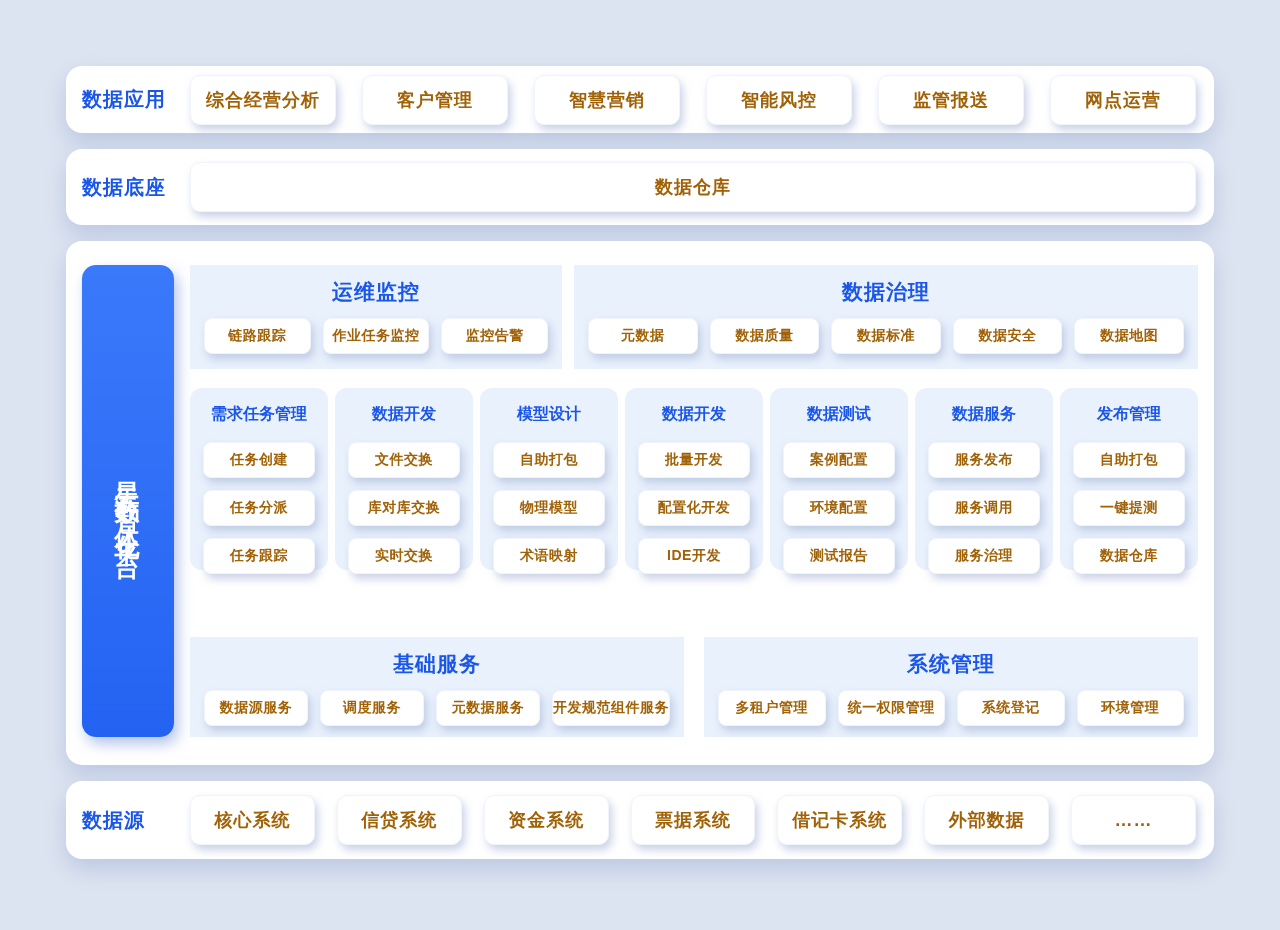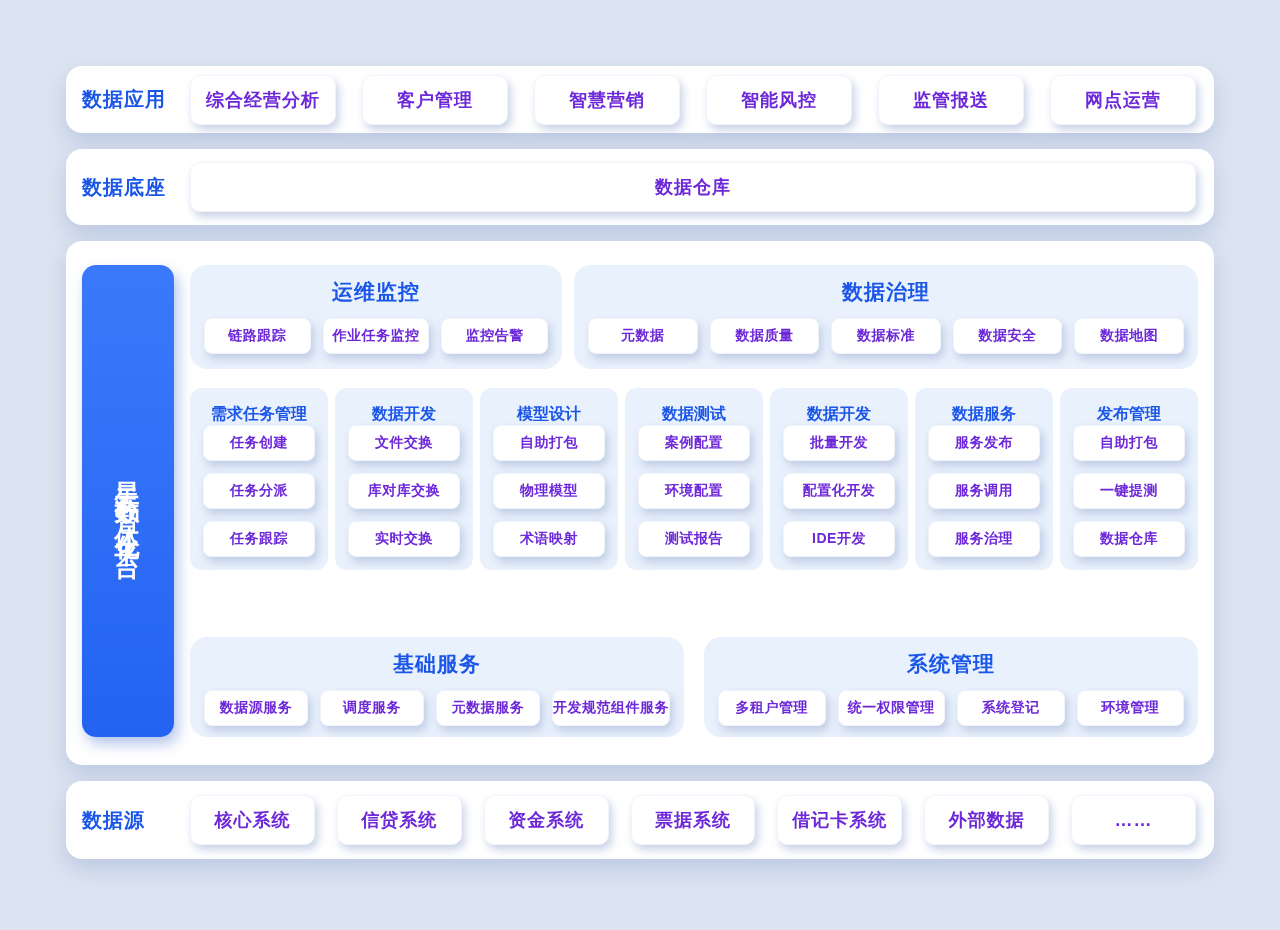--- a/index.html
+++ b/index.html
@@ -29,21 +29,21 @@
     width:108px; flex:none;
     font-size:20px; font-weight:bold; color:#1a56e8; letter-spacing:1px;
   }
   .row-items { flex:1; display:flex; }
   .row-items.gap-lg { gap:26px; }
   .row-items.gap-md { gap:22px; }
 
   .pill {
     background:#ffffff;
     display:flex; align-items:center; justify-content:center;
-    color:#6d28d9; font-weight:600;
+    color:#a16207; font-weight:600;
     border:1px solid #f1f4fb;
     box-shadow:3px 5px 9px rgba(165,180,214,0.6);
     white-space:nowrap;
   }
   .pill.lg { flex:1; height:50px; border-radius:10px; font-size:18px; letter-spacing:1px; }
   .pill.sm { height:36px; border-radius:8px; font-size:14px; flex:1; letter-spacing:0.5px; }
 
   
   .main-card { display:flex; padding:24px 16px 28px; gap:16px; }
   .platform-bar {
@@ -52,41 +52,41 @@
     box-shadow:4px 7px 14px rgba(116,148,219,0.55);
     display:flex; align-items:center; justify-content:center;
   }
   .platform-name {
     writing-mode:vertical-lr; text-orientation:upright;
     color:#ffffff; font-size:25px; font-weight:bold; letter-spacing:9px;
   }
   .platform-content { flex:1; display:flex; flex-direction:column; gap:19px; min-width:0; }
 
   .panel {
-    background:#e9f1fc; border-radius:17px;
+    background:#e9f1fc; border-radius:0;
     padding:13px 14px 0;
   }
   .panel-title {
     text-align:center; color:#1a56e8; font-weight:bold;
     font-size:21px; letter-spacing:1px; margin-bottom:12px;
   }
   .panel-items { display:flex; gap:12px; }
 
   .top-row { display:flex; gap:12px; height:104px; flex:none; }
   .monitor-panel { width:372px; flex:none; }
   .governance-panel { flex:1; }
 
   .cols-row { flex:1; display:flex; gap:7px; min-height:0; }
   .col {
     flex:1; background:#e9f1fc; border-radius:12px;
     padding:16px 13px 16px; display:flex; flex-direction:column; min-width:0;
   }
   .col-title {
     text-align:center; color:#1a56e8; font-weight:bold;
-    font-size:16px; white-space:nowrap;
+    font-size:16px; margin-bottom:17px; white-space:nowrap;
   }
   .col-items { display:flex; flex-direction:column; gap:12px; }
   .col-items .pill.sm { flex:none; }
 
   .bottom-row { display:flex; gap:20px; height:100px; flex:none;margin-top:48px; }
   .bottom-row .panel { flex:1; }
 </style>
 </head>
 <body>
 
@@ -162,34 +162,34 @@
         <div class="col">
           <div class="col-title">模型设计</div>
           <div class="col-items">
             <div class="pill sm">自助打包</div>
             <div class="pill sm">物理模型</div>
             <div class="pill sm">术语映射</div>
           </div>
         </div>
 
         <div class="col">
+          <div class="col-title">数据开发</div>
+          <div class="col-items">
+            <div class="pill sm">批量开发</div>
+            <div class="pill sm">配置化开发</div>
+            <div class="pill sm">IDE开发</div>
+          </div>
+        </div>
+
+        <div class="col">
           <div class="col-title">数据测试</div>
           <div class="col-items">
             <div class="pill sm">案例配置</div>
             <div class="pill sm">环境配置</div>
             <div class="pill sm">测试报告</div>
-          </div>
-        </div>
-
-        <div class="col">
-          <div class="col-title">数据开发</div>
-          <div class="col-items">
-            <div class="pill sm">批量开发</div>
-            <div class="pill sm">配置化开发</div>
-            <div class="pill sm">IDE开发</div>
           </div>
         </div>
 
         <div class="col">
           <div class="col-title">数据服务</div>
           <div class="col-items">
             <div class="pill sm">服务发布</div>
             <div class="pill sm">服务调用</div>
             <div class="pill sm">服务治理</div>
           </div>

